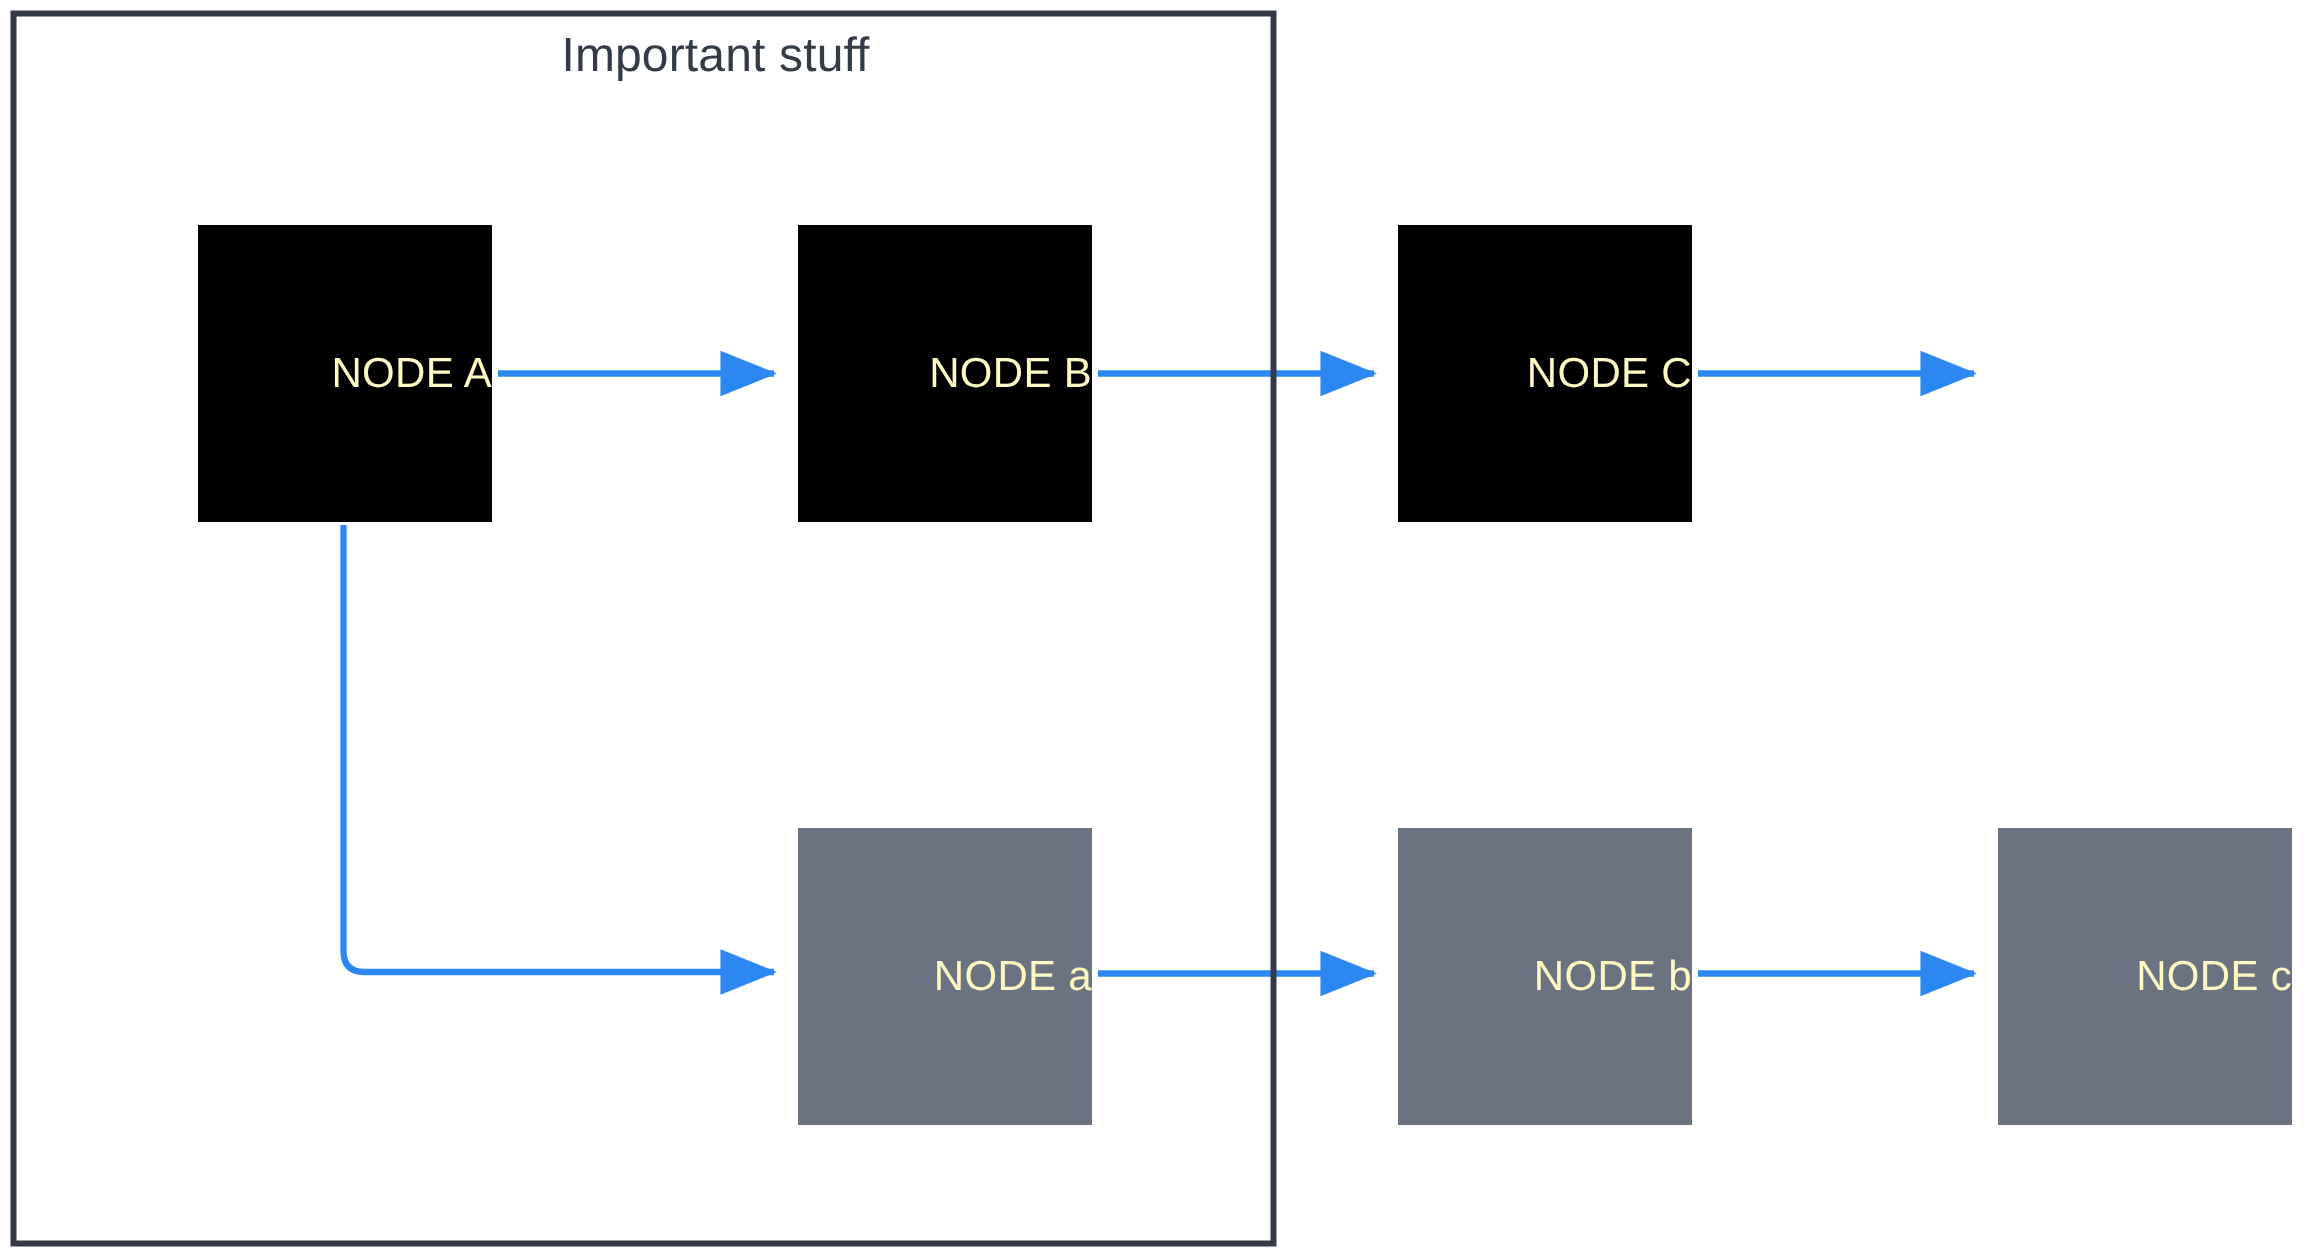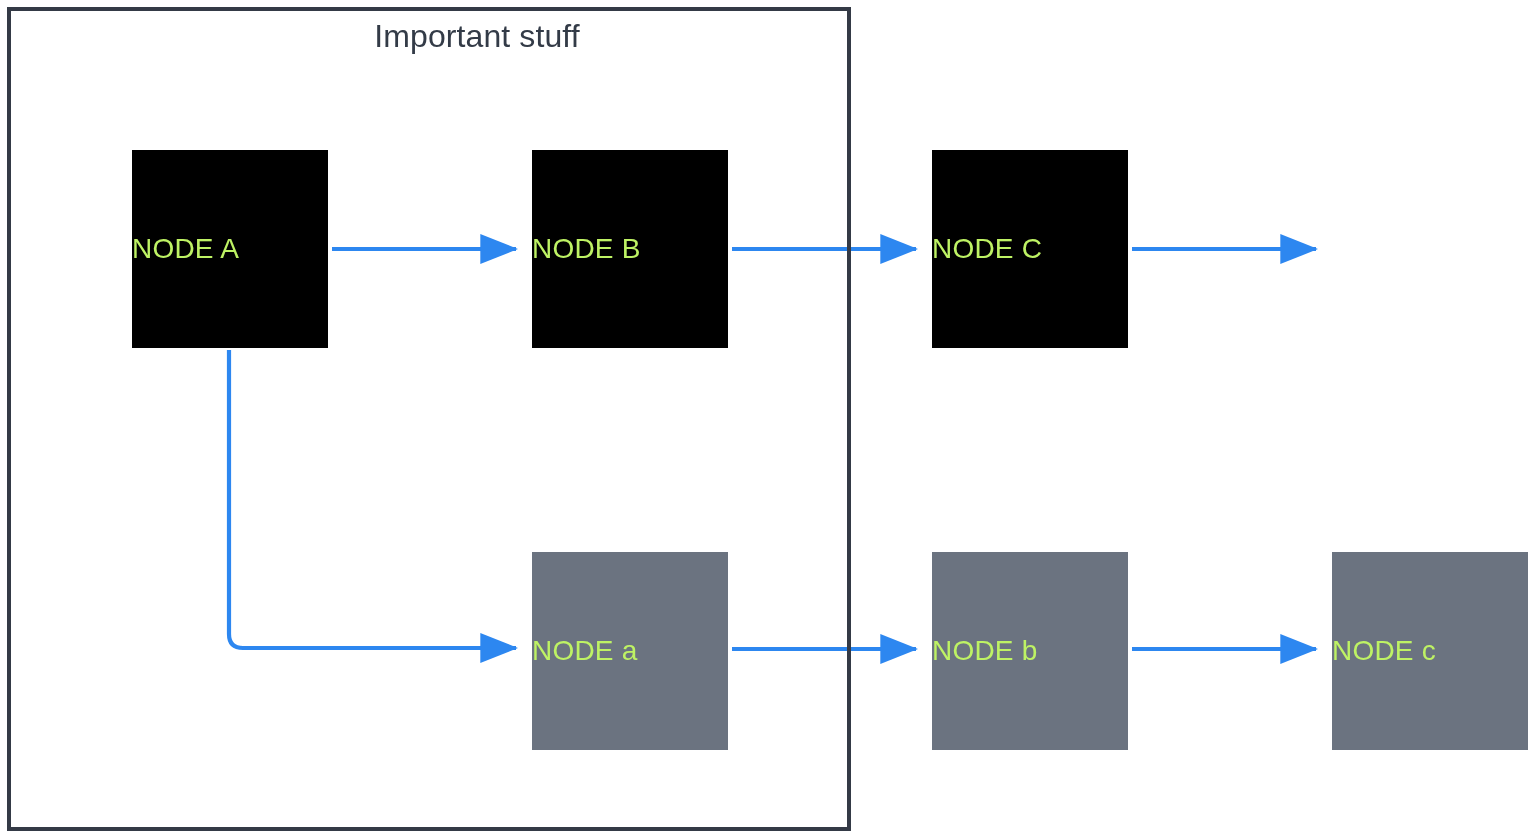--- a/index.html
+++ b/index.html
@@ -45,22 +45,22 @@
     z-index: 45;
     white-space: nowrap;
   }
   
   .node {
     position: absolute;
     width: 196px;
     height: 198px;
     display: flex;
     align-items: center;
-    justify-content: flex-start;
-    color: #bef264;
+    justify-content: flex-end;
+    color: #fef9c3;
     font-size: 28px;
     line-height: 34px;
     letter-spacing: 0.2px;
     white-space: nowrap;
     z-index: 30;
     box-sizing: border-box;
   }
   .node.black { background: #000000; }
   .node.gray  { background: #6b7380; }
 

